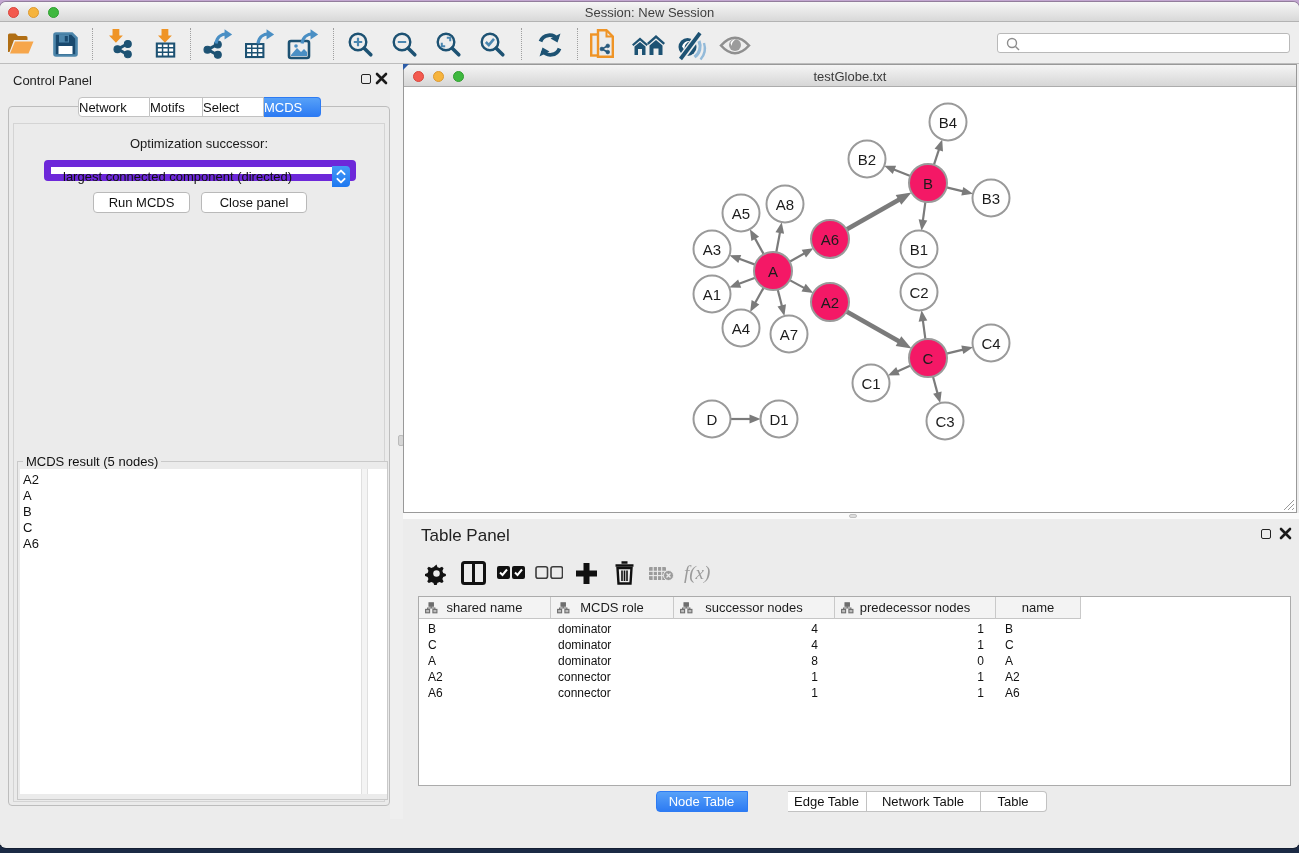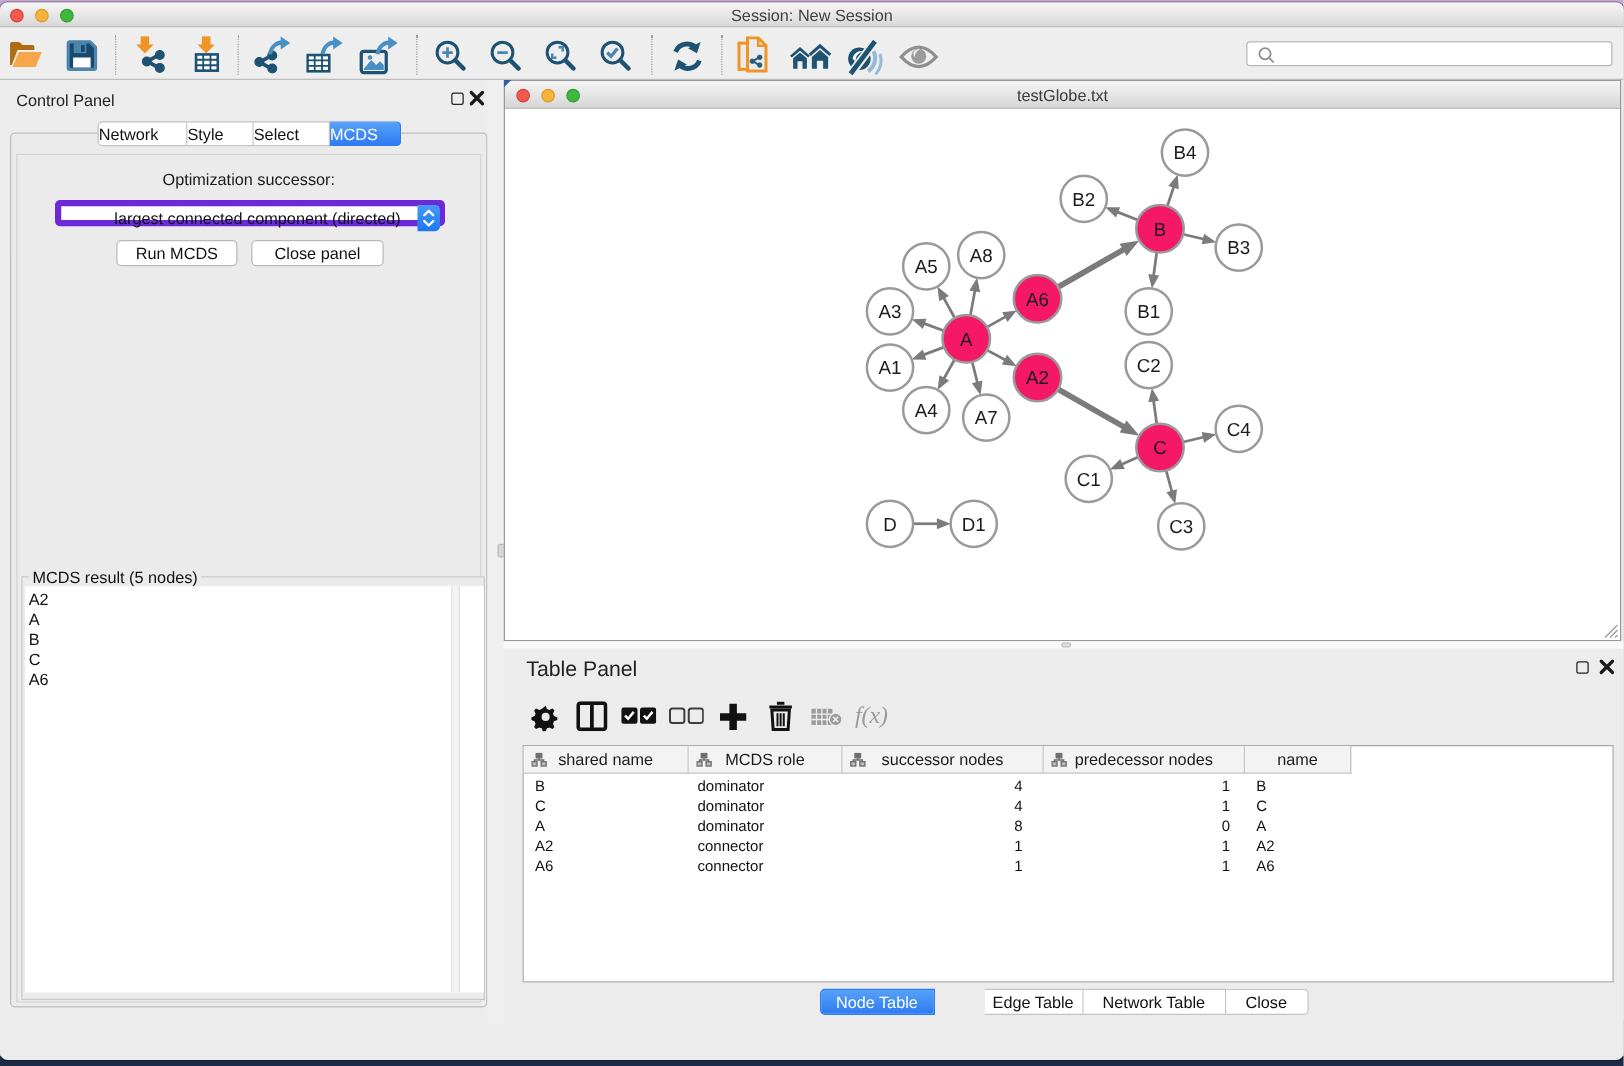--- a/index.html
+++ b/index.html
@@ -20,21 +20,21 @@
 #cpHeader { left:13px; top:9px; font-size:13px; color:#222; }
 .floatIcon { width:10px; height:10px; border:1.5px solid #222; border-radius:2px; }
 .tabbar { z-index:5; height:20px; display:flex; font-size:13px; }
 .tab { background:#fff; border:1px solid #c2c2c2; border-left:none; color:#111; line-height:19px; }
 .tab.first { border-left:1px solid #c2c2c2; border-radius:4px 0 0 4px; }
 .tab.last { border-radius:0 4px 4px 0; }
 .tab.sel { background:linear-gradient(#57a1f8,#2d7bf3); border-color:#2d7bf3; color:#fff; }
 #cpBox { left:8px; top:42px; width:382px; height:700px; border:1px solid #bdbdbd; border-radius:4px; background:#ebebeb; }
 #cpInner { left:4px; top:16px; width:372px; height:679px; border:1px solid #d4d4d4; background:#ebebeb; }
 #optLabel { left:0; top:11.5px; width:100%; text-align:center; font-size:13px; color:#1a1a1a; }
-#selectBox { left:30px; top:35.5px; width:312px; height:21px; background:#fff; border:5px solid #6d28d9; border-radius:4px; font-size:13px; color:#111; line-height:19px; padding-left:12px;text-align:center; }
+#selectBox { left:30px; top:35.5px; width:312px; height:21px; background:#fff; border:7px solid #6d28d9; border-radius:4px; font-size:13px; color:#111; line-height:19px; padding-left:12px; }
 #stepper { right:-1px; top:-1px; width:18px; height:21px; background:linear-gradient(#459af7,#1e78f0); border-radius:0 4px 4px 0; }
 .btn { height:21px; background:#fff; border:1px solid #b9b9b9; border-radius:4px; font-size:13px; color:#111; text-align:center; line-height:19px; }
 #fieldset { left:8px; top:354px; width:371px; height:339px; border:1px solid #c9c9c9; background:#ebebeb; }
 #fieldLegend { left:5px; top:-8px; background:#ebebeb; padding:0 3px; font-size:13px; color:#111; }
 #mcdsList { left:2px; top:7px; width:367px; height:325px; background:#fff; font-size:13px; color:#111; padding:3px 0 0 3px; line-height:16px; }
 #mcdsScroll { left:341px; top:0; width:7px; height:325px; background:#f4f4f4; border-left:1px solid #e0e0e0; border-right:1px solid #e0e0e0; }
 
 #netframe { left:403px; top:0px; width:894px; height:449px; border:1px solid #999; background:#fff; }
 #netTitle { left:0; top:0; width:100%; height:22px; background:linear-gradient(#f5f5f5,#d6d6d6); border-bottom:1px solid #acacac; }
 #netTitleText { width:100%; top:4px; text-align:center; font-size:13px; color:#3b3b3b; }
@@ -220,21 +220,21 @@
       </div>
   </div>
   <div id="main" class="abs">
     <div id="cpHeader" class="abs">Control Panel</div>
     <div class="floatIcon abs" style="left:361px;top:10px;"></div>
     <svg class="abs" style="left:375px;top:8px" width="13" height="13" viewBox="0 0 13 13">
         <path d="M2 2 L11 11 M11 2 L2 11" stroke="#1a1a1a" stroke-width="2.6" stroke-linecap="round"></path>
       </svg>
     <div class="tabbar abs" style="left:78px;top:33px;width:243px;">
       <div class="tab first" style="width:72px;">Network</div>
-      <div class="tab" style="width:53px;">Style</div>
+      <div class="tab" style="width:53px;">Motifs</div>
       <div class="tab" style="width:61px;">Select</div>
       <div class="tab sel last" style="width:57px;">MCDS</div>
     </div>
     <div id="cpBox" class="abs">
       <div id="cpInner" class="abs">
         <div id="optLabel" class="abs">Optimization successor:</div>
         <div id="selectBox" class="abs">largest connected component (directed)
           <div id="stepper" class="abs"><svg width="18" height="21" viewBox="0 0 18 21">
                 <g fill="none" stroke="#fff" stroke-width="1.9" stroke-linecap="round" stroke-linejoin="round">
                   <path d="M5.4 8.2 L9 4.6 L12.6 8.2"></path>
@@ -480,17 +480,17 @@
             <span class="tcell" style="left:139px;">connector</span>
 <span class="tcell" style="left:255px;width:144px;text-align:right;">1</span>
 <span class="tcell" style="left:416px;width:149px;text-align:right;">1</span>
 <span class="tcell" style="left:586px;">A6</span>
           </div>
       </div>
       <div id="btabs" class="abs">
         <div class="btab" style="width:92px;background:linear-gradient(#57a1f8,#2d7bf3);border-color:#2d7bf3;color:#fff;border-radius:4px 0 0 4px;border-left:1px solid #2d7bf3;">Node Table</div>
         <div class="btab" style="width:79px;margin-left:40px;">Edge Table</div>
         <div class="btab" style="width:114px;">Network Table</div>
-        <div class="btab" style="width:66px;border-radius:0 4px 4px 0;">Close</div>
+        <div class="btab" style="width:66px;border-radius:0 4px 4px 0;">Table</div>
       </div>
     </div>
   </div>
 </div>
 
 </body></html>

